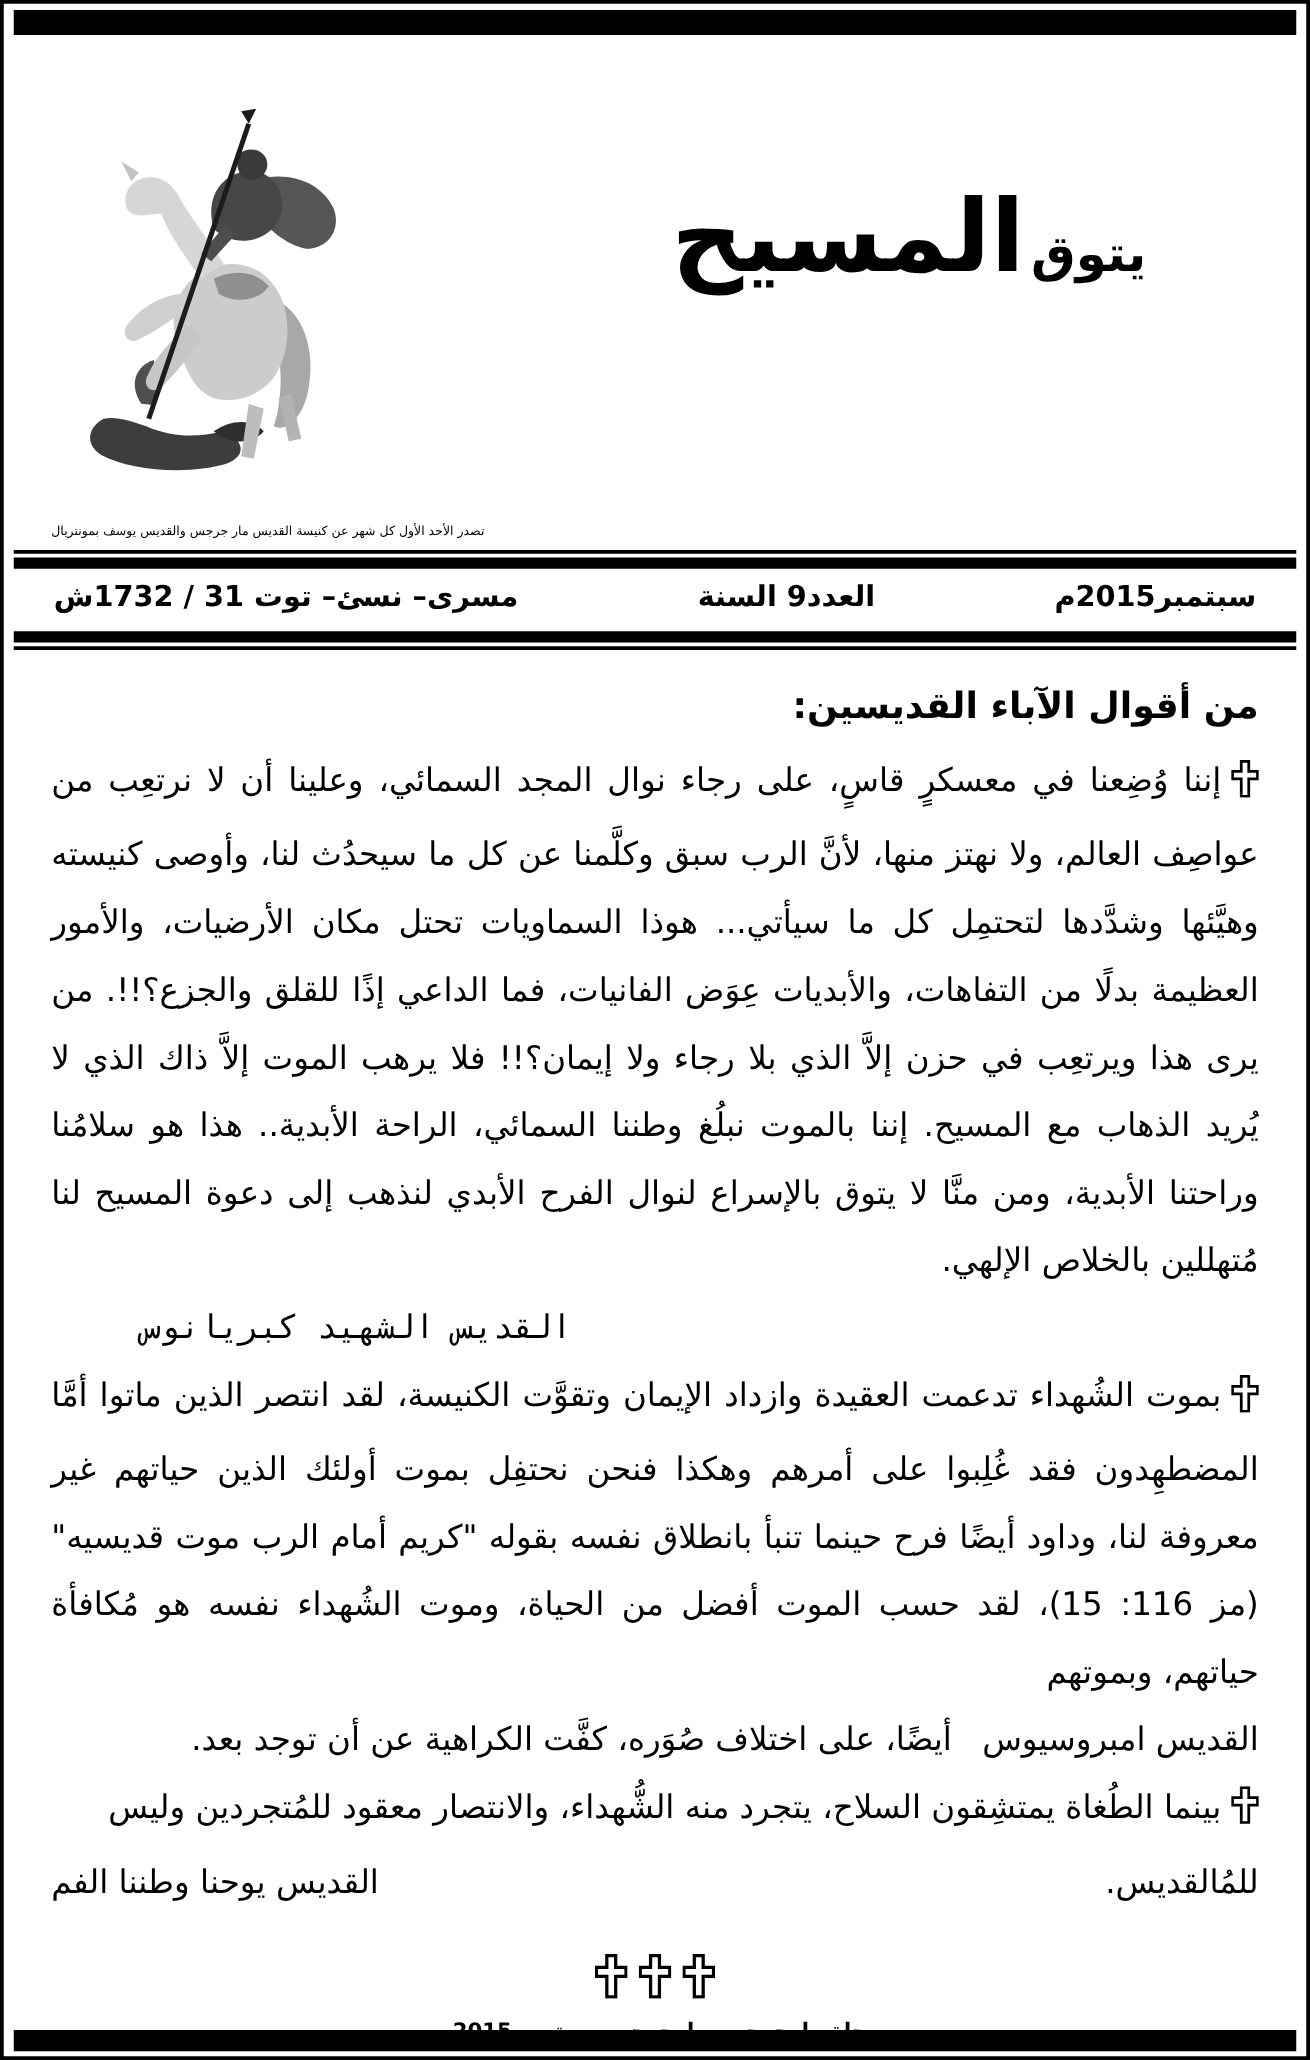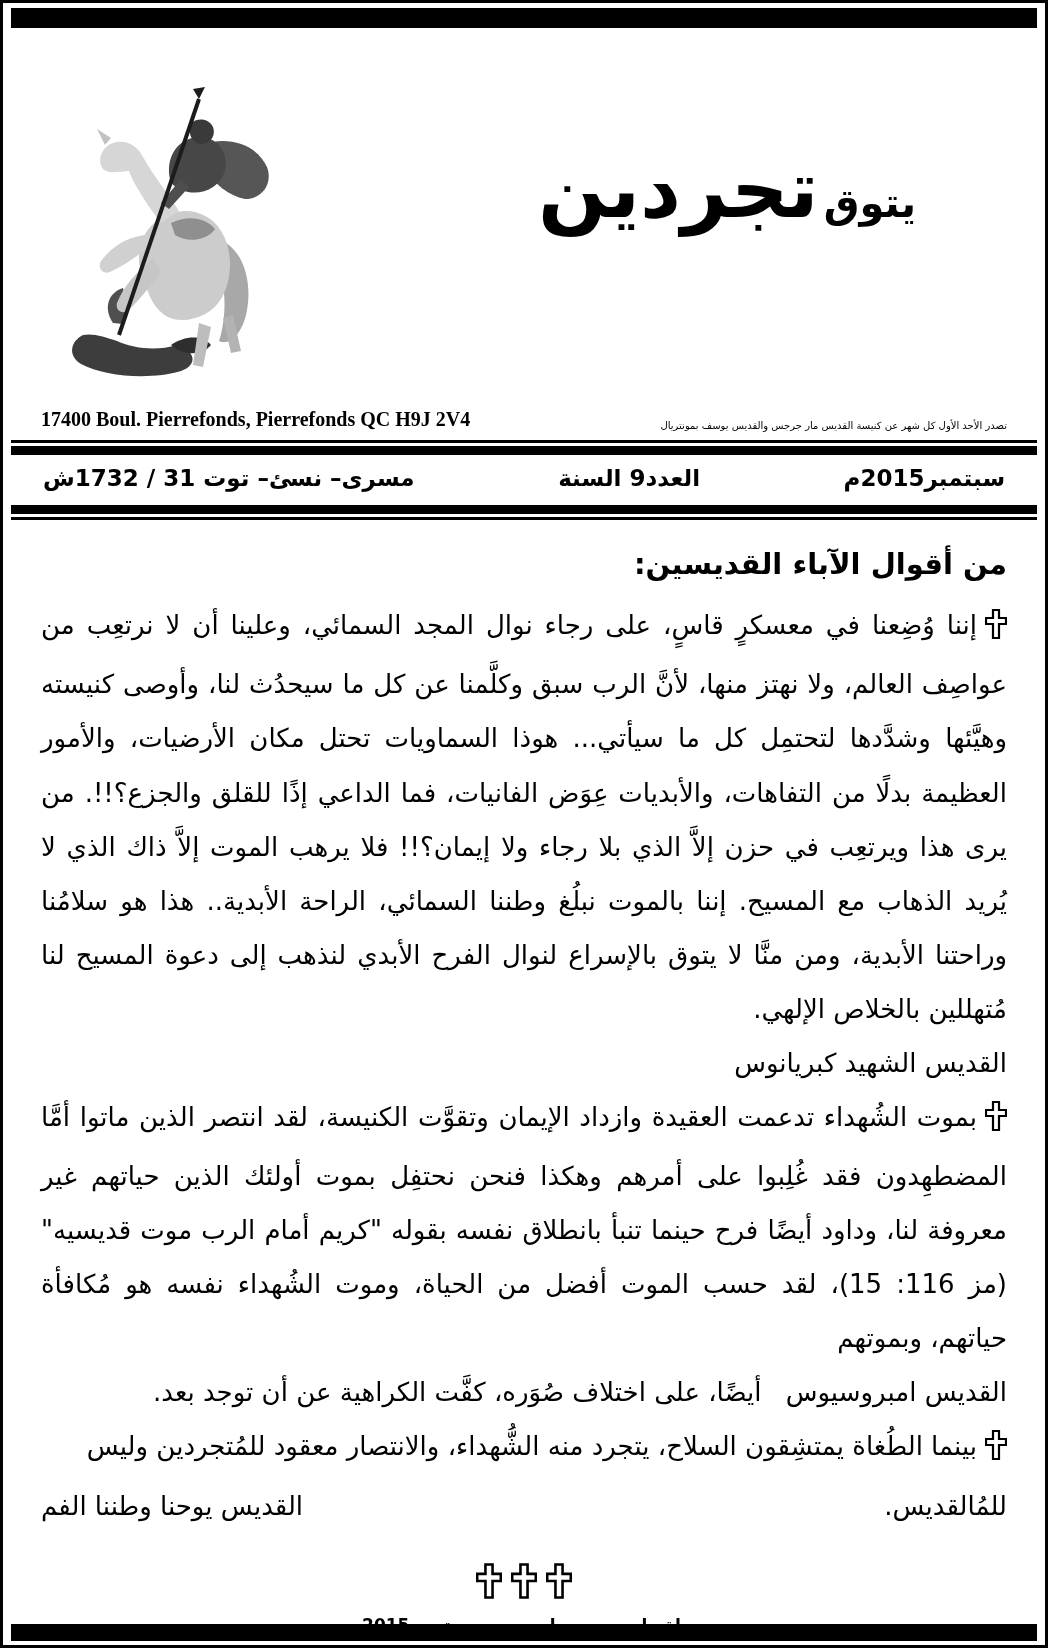--- a/index.html
+++ b/index.html
@@ -48,21 +48,21 @@
   
   .body{
     direction:rtl;
     margin:14px 38px 0 38px;
     font-size:26px;line-height:2.08;
     text-align:justify;
   }
   .heading{font-size:29px;font-weight:bold;margin:0 0 4px 0;text-align:right;}
   .quote{margin:0;}
   .cross-marker{display:inline-block;vertical-align:-5px;margin-left:8px;}
-  .attrib-own-line{direction:rtl;text-align:right;padding-left:72px;}
+  .attrib-own-line{direction:rtl;text-align:left;padding-left:72px;font-family:Liberation Mono, monospace;}
   .lastline{display:flex;justify-content:space-between;align-items:baseline;}
   .lastline.q2{padding-left:112px;}
   .lastline.q3{padding-left:0;}
   
   .crosses{display:flex;justify-content:center;gap:9px;margin-top:30px;}
   .footer{
     position:absolute;bottom:10px;left:0;right:0;
     direction:rtl;text-align:center;
     font-weight:bold;font-size:17px;
   }
@@ -107,26 +107,25 @@
 
         <path d="M128,96 L108,120 L116,126 L136,104 Z" fill="#4e4e4e"></path>
 
         <line x1="146" y1="16" x2="66" y2="252" stroke="#1c1c1c" stroke-width="4"></line>
         <path d="M146,16 L152,4 L140,6 Z" fill="#1c1c1c"></path>
       </svg>
     </div>
 
     <div class="masthead">
       <span class="w-small">يتوق</span>
-      <span class="w-large">تجردين</span>
+      <span class="w-large">المسيح</span>
     </div>
   </div>
 
   <div class="addr-row">
-    <div class="address">17400 Boul. Pierrefonds, Pierrefonds QC H9J 2V4</div>
     <div class="publisher">تصدر الأحد الأول كل شهر عن كنيسة القديس مار جرجس والقديس يوسف بمونتريال</div>
   </div>
 
   <div class="rule rule-top">
     <div class="thin"></div>
       <div class="gap"></div>
       <div class="thick"></div>
   </div>
 
   <div class="daterow">

